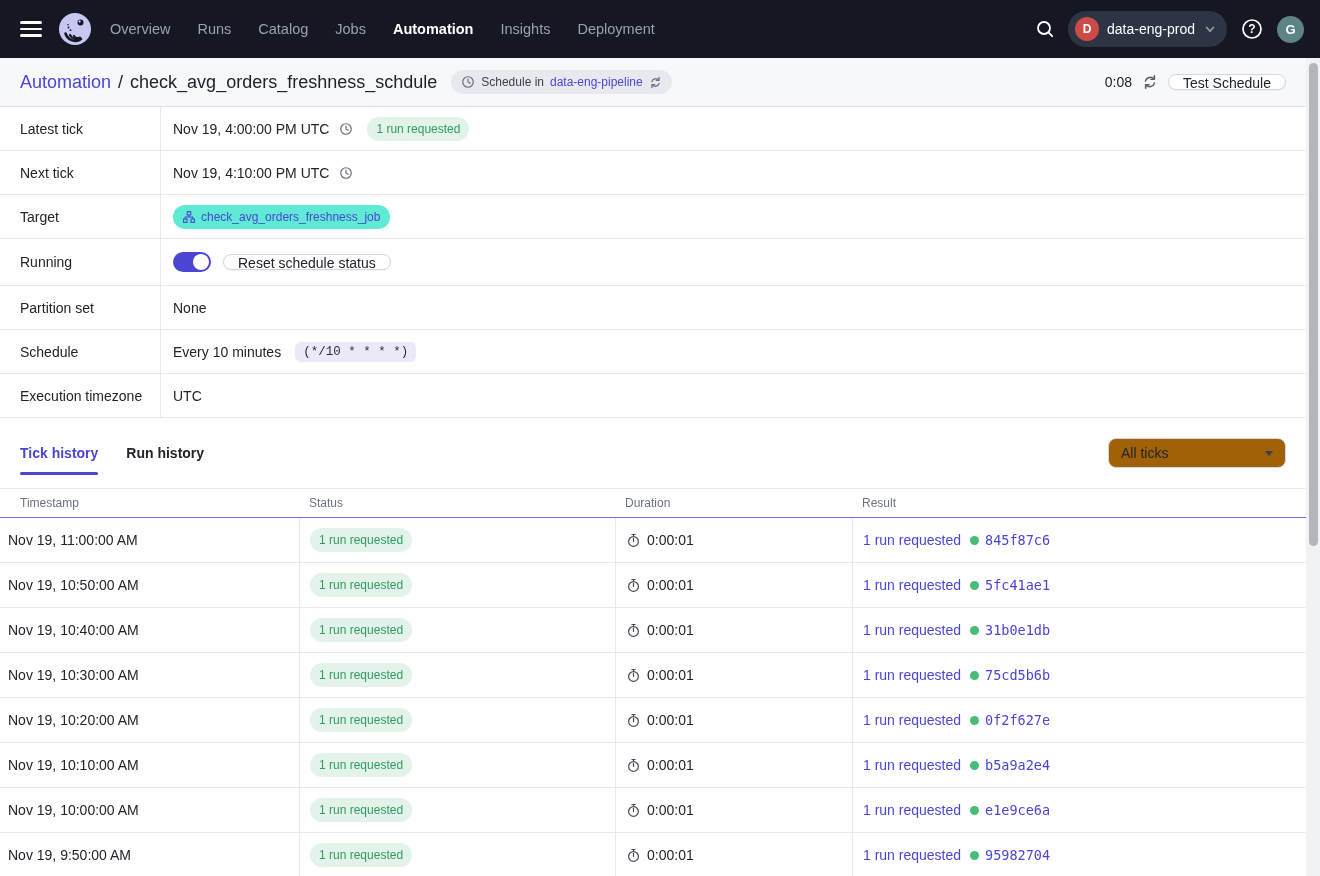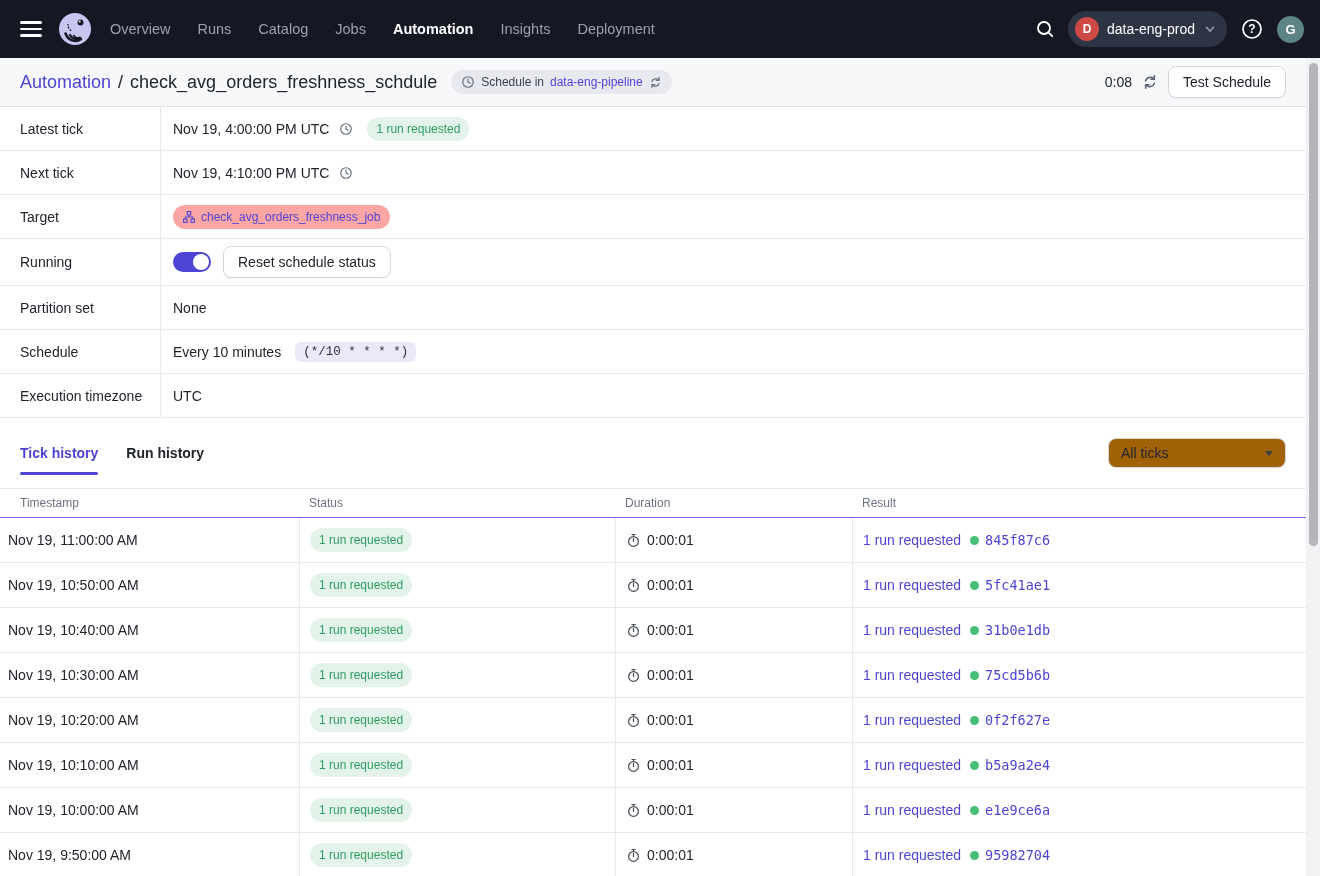--- a/index.html
+++ b/index.html
@@ -28,34 +28,34 @@
   .crumb-bar { height:49px; background:#F7F8FA; border-bottom:1px solid #DDE0E6;
                display:flex; align-items:center; padding:0 20px; width:1306px; }
   .crumb-link { color:#4C45D4; font-size:18px; text-decoration:none; cursor:pointer; }
   .crumb-sep { font-size:18px; margin:0 7px; color:#21242C; }
   .crumb-title { font-size:18px; color:#21242C; }
   .type-badge { display:flex; align-items:center; gap:6px; background:#E7E9EE; border-radius:12px;
                 height:24px; padding:0 10px; margin-left:14px; font-size:12px; color:#3A3F4B; }
   .type-badge a { color:#4C45D4; text-decoration:none; cursor:pointer; }
   .crumb-right { margin-left:auto; display:flex; align-items:center; gap:10px; }
   .timer { font-size:14px; color:#21242C; }
-  .btn { height:32px; background:#fff; border:1px solid #D3D7DF; border-radius:8px; padding:0 14px;
+  .btn { height:16px; background:#fff; border:1px solid #D3D7DF; border-radius:8px; padding:0 14px;
          font-size:14px; color:#21242C; cursor:pointer; font-family:inherit;
          box-shadow:0 1px 1px rgba(0,0,0,.04); }
 
   
   .details { width:1306px; }
   .detail-row { display:flex; height:44px; border-bottom:1px solid #E7E9ED; align-items:stretch; }
   .detail-label { width:161px; border-right:1px solid #E7E9ED; padding-left:20px;
                   display:flex; align-items:center; font-size:14px; color:#21242C; flex:none; }
   .detail-value { display:flex; align-items:center; padding-left:12px; gap:8px; font-size:14px; }
   .clock-ic { display:inline-flex; margin-left:2px; }
   .pill-green { display:inline-flex; align-items:center; background:#E3F3E9; color:#2E9C61;
                 border-radius:12px; height:24px; padding:0 9px; font-size:12px; margin-left:6px; }
-  .pill-target { display:inline-flex; align-items:center; gap:6px; background:#fca5a5; border-radius:12px;
+  .pill-target { display:inline-flex; align-items:center; gap:6px; background:#5eead4; border-radius:12px;
                  height:24px; padding:0 10px; font-size:12px; color:#4C45D4; text-decoration:none; cursor:pointer; }
   .toggle { width:38px; height:20px; border-radius:10px; background:#4C45D4; position:relative; cursor:pointer; flex:none; }
   .toggle .knob { position:absolute; right:2px; top:2px; width:16px; height:16px; border-radius:50%; background:#fff; }
   .cron { font-family:Liberation Mono, monospace; font-size:12.5px; background:#EBE9F8; color:#2A2F3C;
           padding:3px 8px; border-radius:6px; margin-left:6px; }
 
   
   .tabs-row { height:70px; display:flex; align-items:center; padding:0 20px; width:1306px; }
   .tabs { display:flex; gap:28px; }
   .tab { font-size:14px; font-weight:700; color:#21242C; position:relative; cursor:pointer; }

